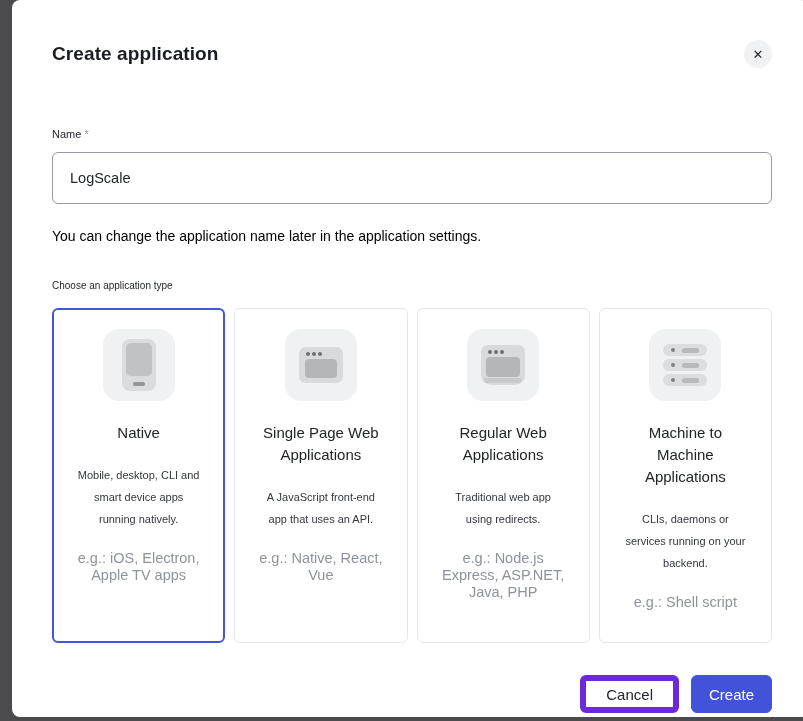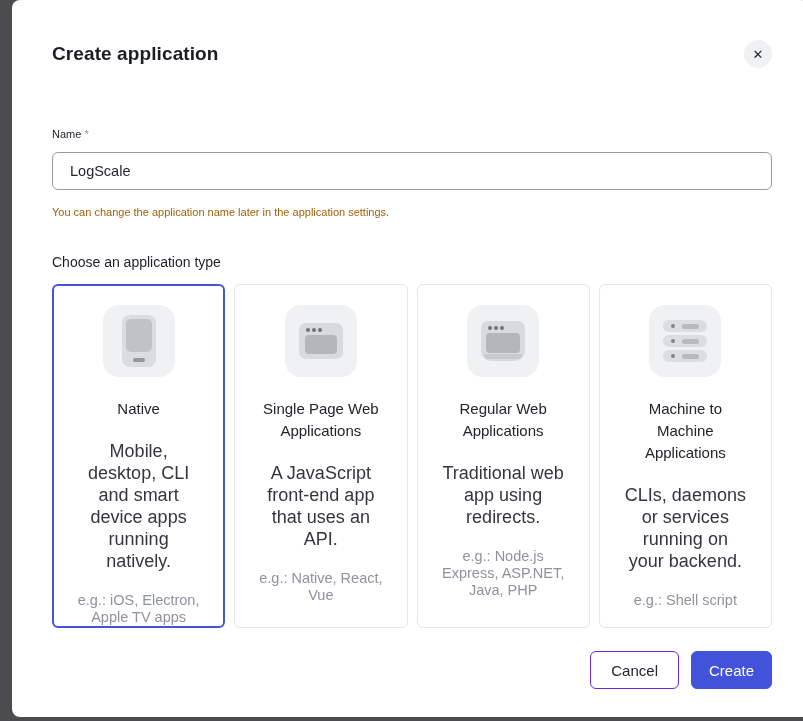--- a/index.html
+++ b/index.html
@@ -25,30 +25,30 @@
     width:28px; height:28px; border-radius:50%;
     background:#f0f1f3; border:none; cursor:pointer;
     display:flex; align-items:center; justify-content:center;
     font-size:13px; color:#26292e; line-height:1;
   }
 
   
   .field-label { font-size:11px; line-height:20px; color:#22262c; margin-bottom:8px; }
   .required-marker { color:#8d9198; }
   .name-input {
-    width:720px; height:38px;
+    width:720px; height:52px;
     border:1px solid #979ca4; border-radius:6px;
     padding:0 17px; font-size:14.5px; color:#23262c;
     font-family:"Liberation Sans", sans-serif;
     outline:none; background:#fff;
   }
-  .helper-text { font-size:11px; line-height:20px; color:#a16207; margin-top:12px; margin-bottom:30px; }
-
-  
-  .section-label { font-size:14px; line-height:20px; color:#1d2127; margin-bottom:12px; }
+  .helper-text { font-size:14px; line-height:20px; color:#000000; margin-top:22px; margin-bottom:30px; }
+
+  
+  .section-label { font-size:10px; line-height:20px; color:#1d2127; margin-bottom:12px; }
   .cards-grid {
     width:720px; height:335px;
     display:grid; grid-template-columns:repeat(4,1fr); gap:9px;
     margin-bottom:32px;
   }
   .card {
     border:1px solid #e4e6e9; border-radius:6px;
     background:#fff; text-align:center; padding-top:20px;
     cursor:pointer;
   }
@@ -80,32 +80,32 @@
   .stack { position:absolute; left:14px; top:15px; width:44px; display:flex; flex-direction:column; gap:3px; }
   .bar { height:12px; background:#dcddde; border-radius:6px; position:relative; }
   .bar-dot { position:absolute; left:8px; top:4px; width:4px; height:4px; border-radius:50%; background:#7f8286; }
   .bar-pill { position:absolute; left:19px; top:4px; width:17px; height:5px; border-radius:2.5px; background:#b7b9bc; }
 
   .card-title {
     font-size:15px; font-weight:500; color:#212529;
     line-height:22px; max-width:116px; margin:0 auto 20px;
   }
   .card-desc {
-    font-size:18px; color:#33373d; line-height:22px;
+    font-size:11px; color:#33373d; line-height:22px;
     max-width:124px; margin:0 auto 20px;
   }
   .card-example {
     font-size:14.5px; color:#8e939b; line-height:17px;
     max-width:130px; margin:0 auto;
   }
 
   
   .footer-row { display:flex; justify-content:flex-end; gap:12px; }
   .btn { height:38px; border-radius:6px; font-size:15px; cursor:pointer; font-family:"Liberation Sans", sans-serif; }
-  .btn-cancel { background:#fff; border:1px solid #6d28d9; color:#23262c; padding:0 20px; }
+  .btn-cancel { background:#fff; border:6px solid #6d28d9; color:#23262c; padding:0 20px; }
   .btn-create { background:#4353d9; border:1px solid #4353d9; color:#fff; padding:0 17px; }
 </style>
 </head>
 <body>
 
 <div class="modal">
   <div class="modal-inner">
 
     <div class="header-row">
       <h1 class="modal-title">Create application</h1>

